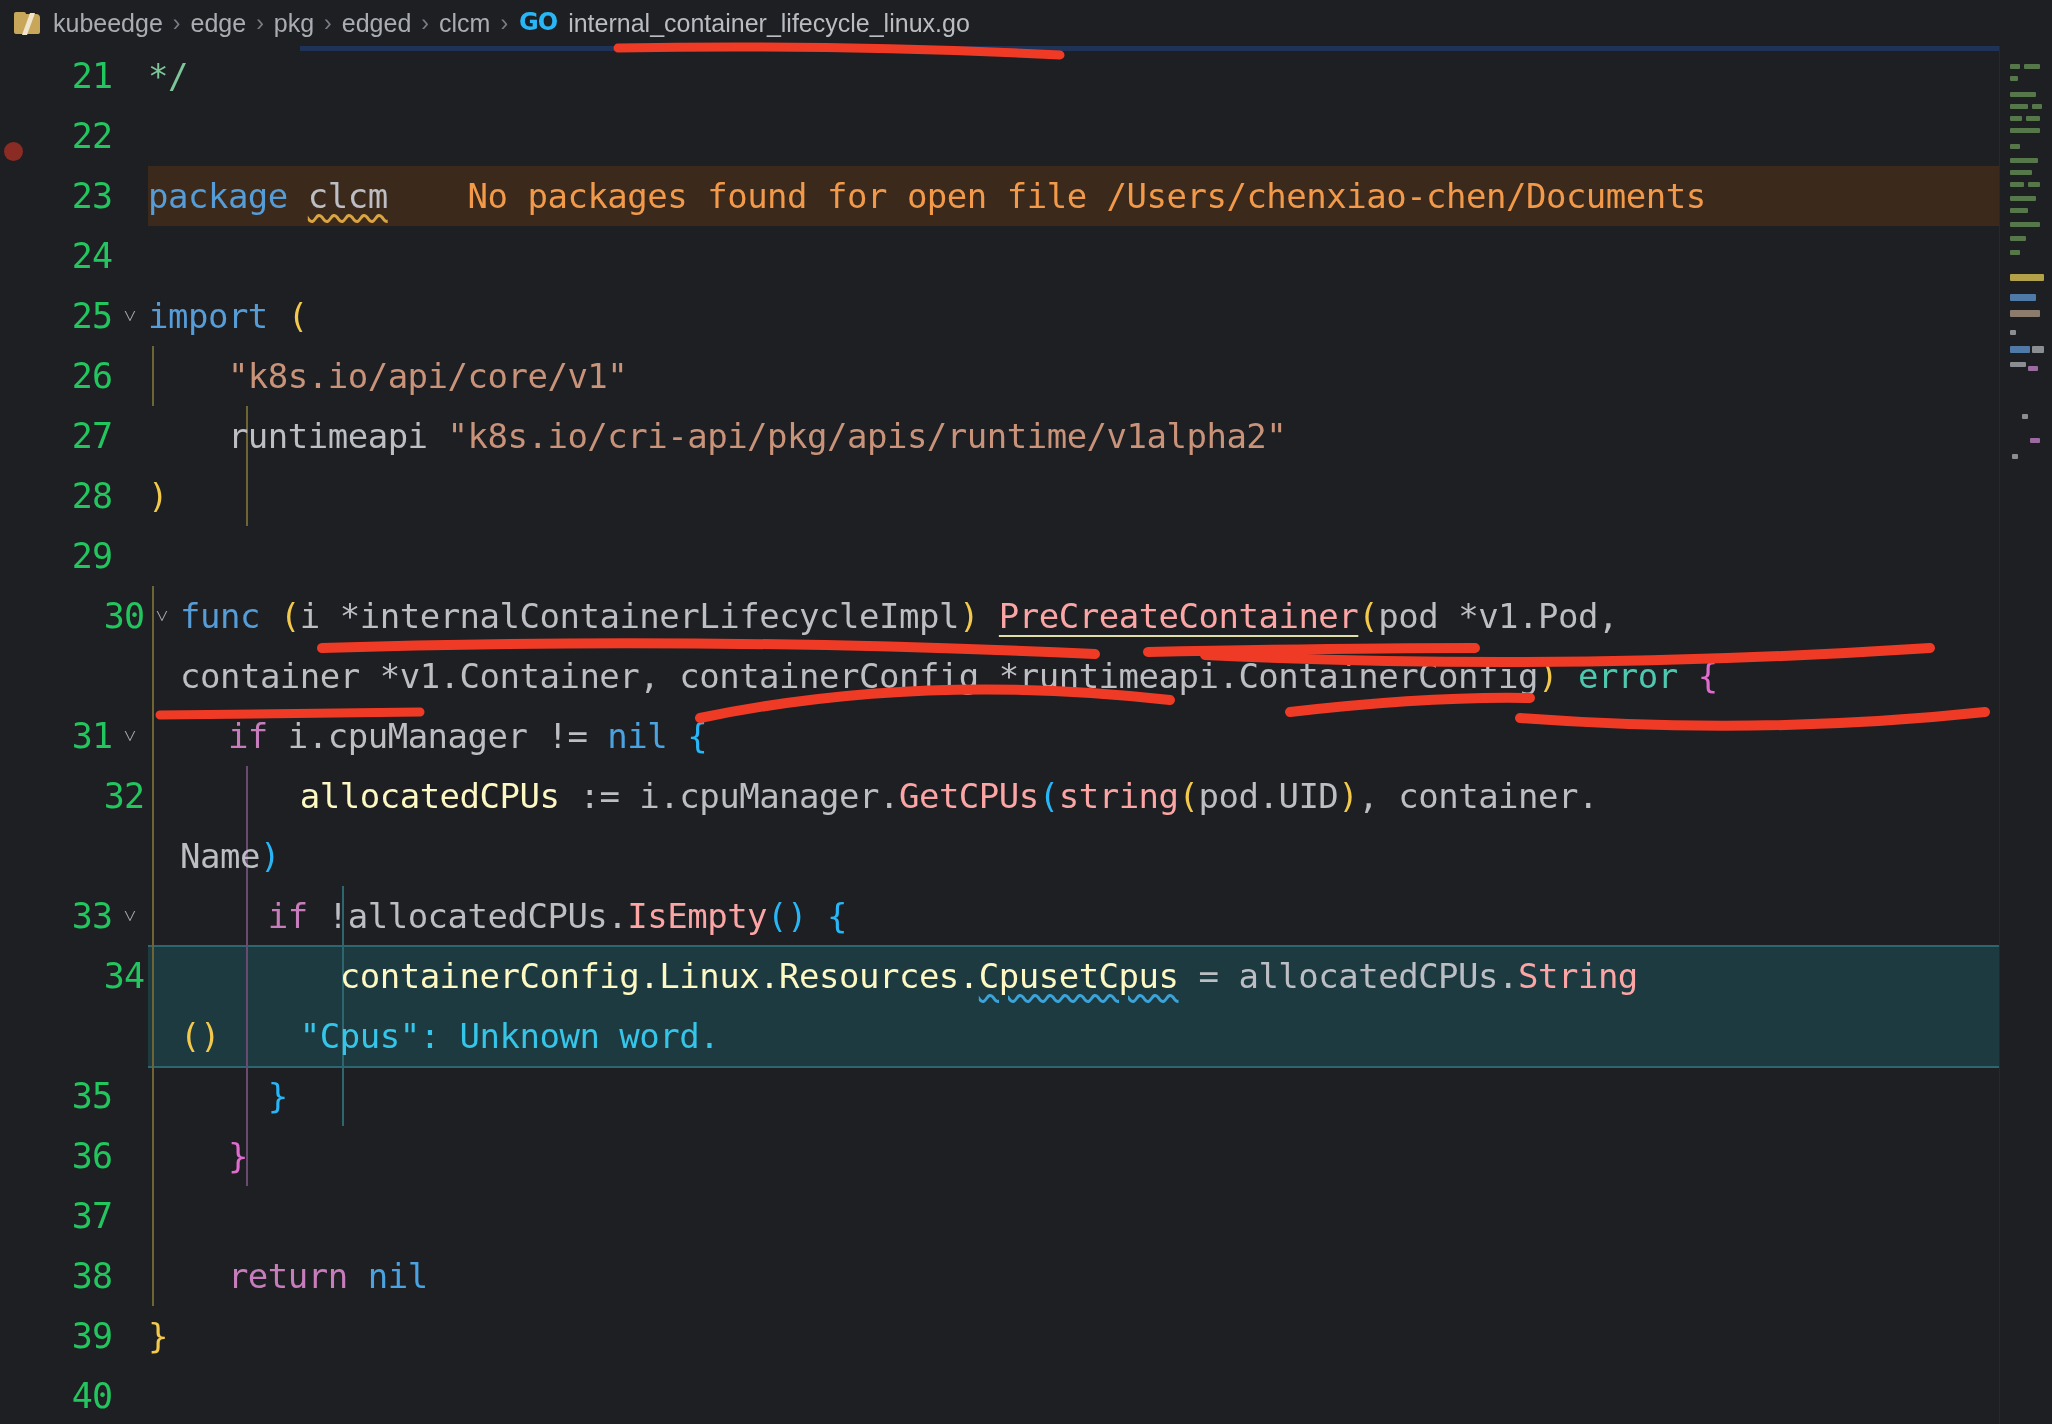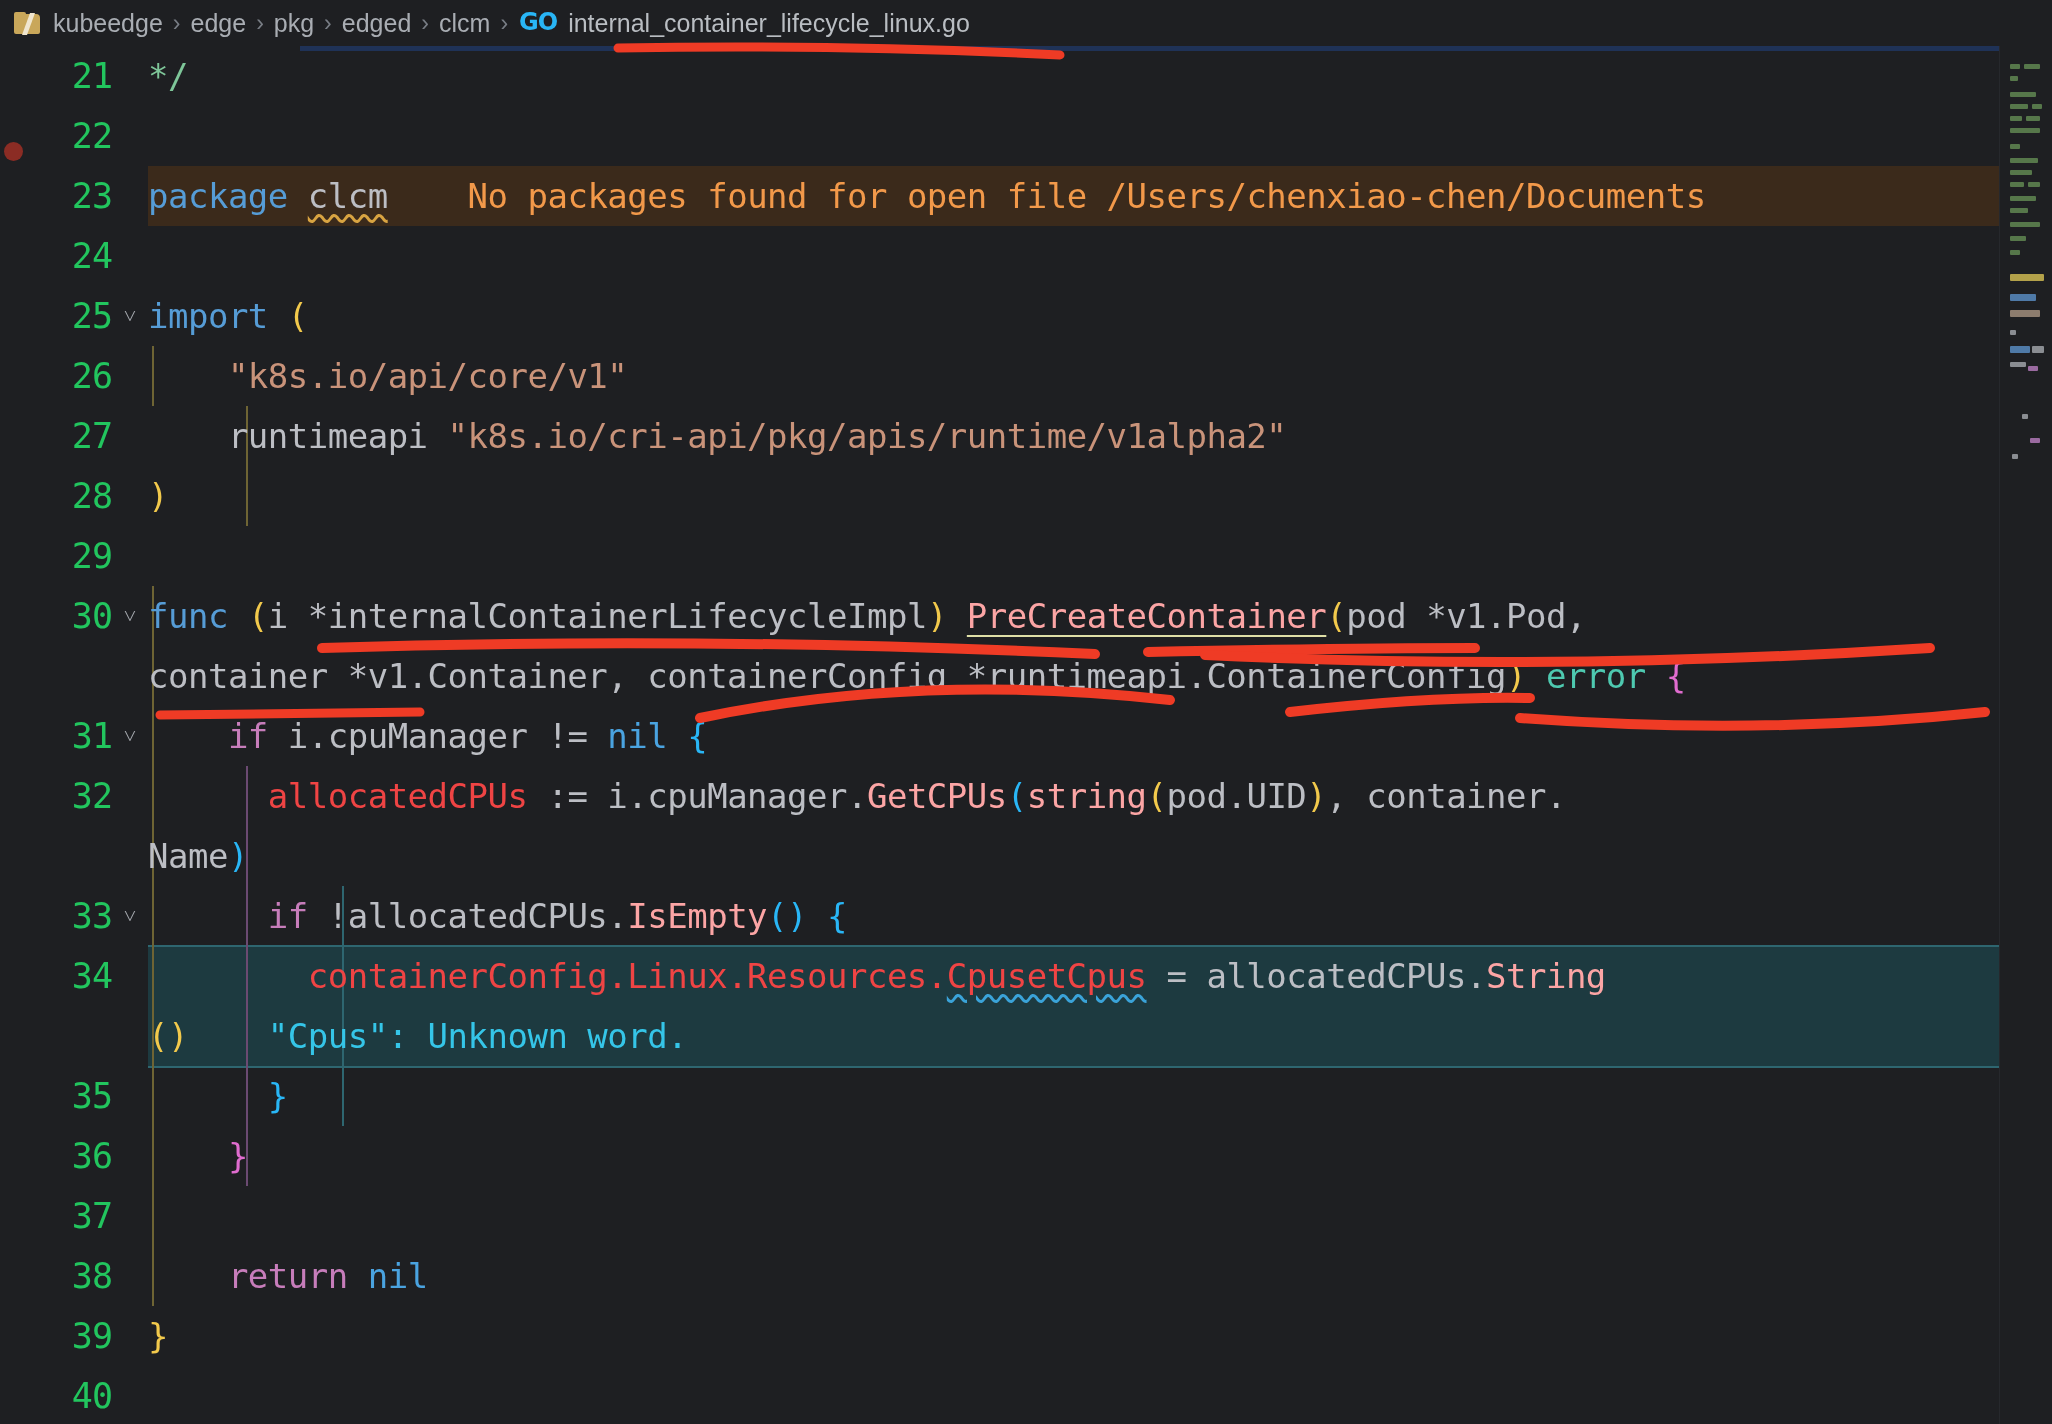--- a/index.html
+++ b/index.html
@@ -62,21 +62,21 @@
     position:absolute;left:4px;top:96px;width:19px;height:19px;
     border-radius:50%;background:#8b2c24;
   }
 
   
   .rows{position:absolute;left:0;top:0;width:2052px;}
   .row{
     position:relative;height:60px;box-sizing:border-box;
     display:flex;align-items:flex-start;
   }
-  .row.h2{height:120px;}
+  .row.h2{height:120px;margin-left:32px;}
   .lnum{
     width:112px;min-width:112px;text-align:right;
     color:#22c55e;font-size:35px;line-height:60px;
     font-family:"DejaVu Sans Mono",monospace;
     letter-spacing:-1px;
   }
   .fold{
     width:36px;min-width:36px;color:#a4a8ad;font-size:22px;
     line-height:60px;text-align:center;
   }
@@ -96,21 +96,21 @@
 
   
   .guide{position:absolute;width:2px;background:#4e5157;}
   .guide.y{background:#6e6434;}
   .guide.p{background:#6b4a72;}
   .guide.t{background:#2e6670;}
   .kw2{color:#569cd6;}
   .kw-pink{color:#c77dbb;}
   .str{color:#c9937a;}
   .fn{color:#fca5a5;}
-  .fld{color:#ef4444;}
+  .fld{color:#fef9c3;}
   .typ{color:#4ec9b0;}
   .plain{color:#bcbec4;}
   .cmt{color:#7ec699;}
   .par-y{color:#f2c94c;}
   .par-b{color:#29b6f6;}
   .par-p{color:#e06ccf;}
   .err-msg{color:#f2994a;}
   .hint{color:#35c5e8;}
   .nil{color:#4aa3e0;}
   .wavy-y{

